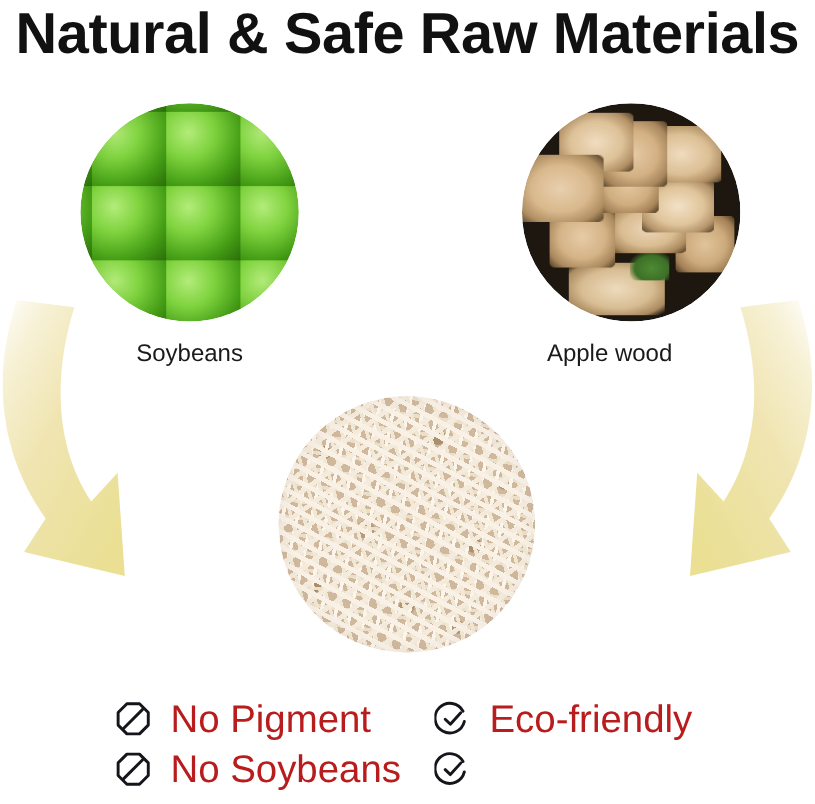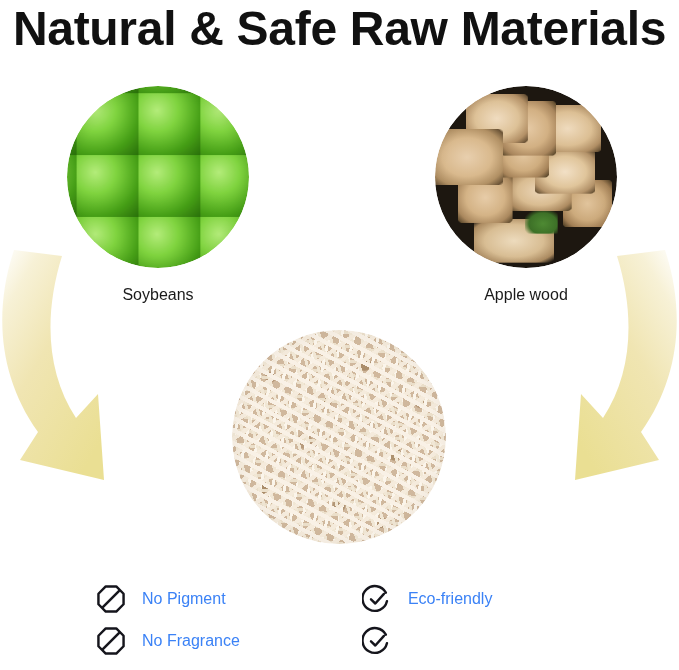--- a/index.html
+++ b/index.html
@@ -149,28 +149,28 @@
     position: absolute;
     inset: 0;
     border-radius: 50%;
     background: radial-gradient(circle at 50% 50%, rgba(0,0,0,0) 62%, rgba(0,0,0,0.10) 100%);
     pointer-events: none;
   }
 
   
   .caption {
     position: absolute;
-    font-size: 16px;
+    font-size: 20px;
     color: #1a1a1a;
     line-height: 30px;
     text-align: center;
     white-space: nowrap;
   }
   #caption-soybeans { left: 67px; top: 280px; width: 182px; }
-  #caption-applewood { left: 435px; top: 280px; width: 182px; }
+  #caption-applewood { left: 417px; top: 280px; width: 182px; }
 
   
   .arrow-svg {
     position: absolute;
     pointer-events: none;
   }
   #arrow-left  { left: -8px;  top: 248px; width: 200px; height: 240px; }
   #arrow-right { left: 487px; top: 248px; width: 200px; height: 240px; }
 
   
@@ -192,22 +192,22 @@
   }
   .feature.col-left  { width: 282px; }
   .feature.col-right { width: 260px; padding-left: 12px; }
   .feature-icon {
     width: 30px;
     height: 30px;
     flex: 0 0 30px;
     display: block;
   }
   .feature-label {
-    font-size: 16px;
-    color: #3b82f6;
+    font-size: 32px;
+    color: #b91c1c;
     line-height: 28px;
     white-space: nowrap;
   }
 </style>
 </head>
 <body>
 
 <div id="infographic">
 
   <div class="title">Natural &amp; Safe Raw Materials</div>
@@ -286,21 +286,21 @@
 
     </div>
 
     <div class="feature-row">
 
       <div class="feature col-left">
         <svg class="feature-icon" viewBox="0 0 32 32">
           <path d="M10.4 2.6 H21.6 L29.4 10.4 V21.6 L21.6 29.4 H10.4 L2.6 21.6 V10.4 Z" fill="none" stroke="#15151c" stroke-width="2.6" stroke-linejoin="round"></path>
           <line x1="7.6" y1="24.4" x2="24.4" y2="7.6" stroke="#15151c" stroke-width="2.6" stroke-linecap="round"></line>
         </svg>
-        <span class="feature-label">No Fragrance</span>
+        <span class="feature-label">No Soybeans</span>
       </div>
 
       <div class="feature col-right">
         <svg class="feature-icon" viewBox="0 0 32 32">
           <path d="M26.6 18.4 A13.2 13.2 0 1 1 25.4 9.2" fill="none" stroke="#15151c" stroke-width="2.6" stroke-linecap="round"></path>
           <polyline points="9.6,16.4 14.2,20.8 23.4,10.6" fill="none" stroke="#15151c" stroke-width="2.6" stroke-linecap="round" stroke-linejoin="round"></polyline>
         </svg>
       </div>
 
     </div>

